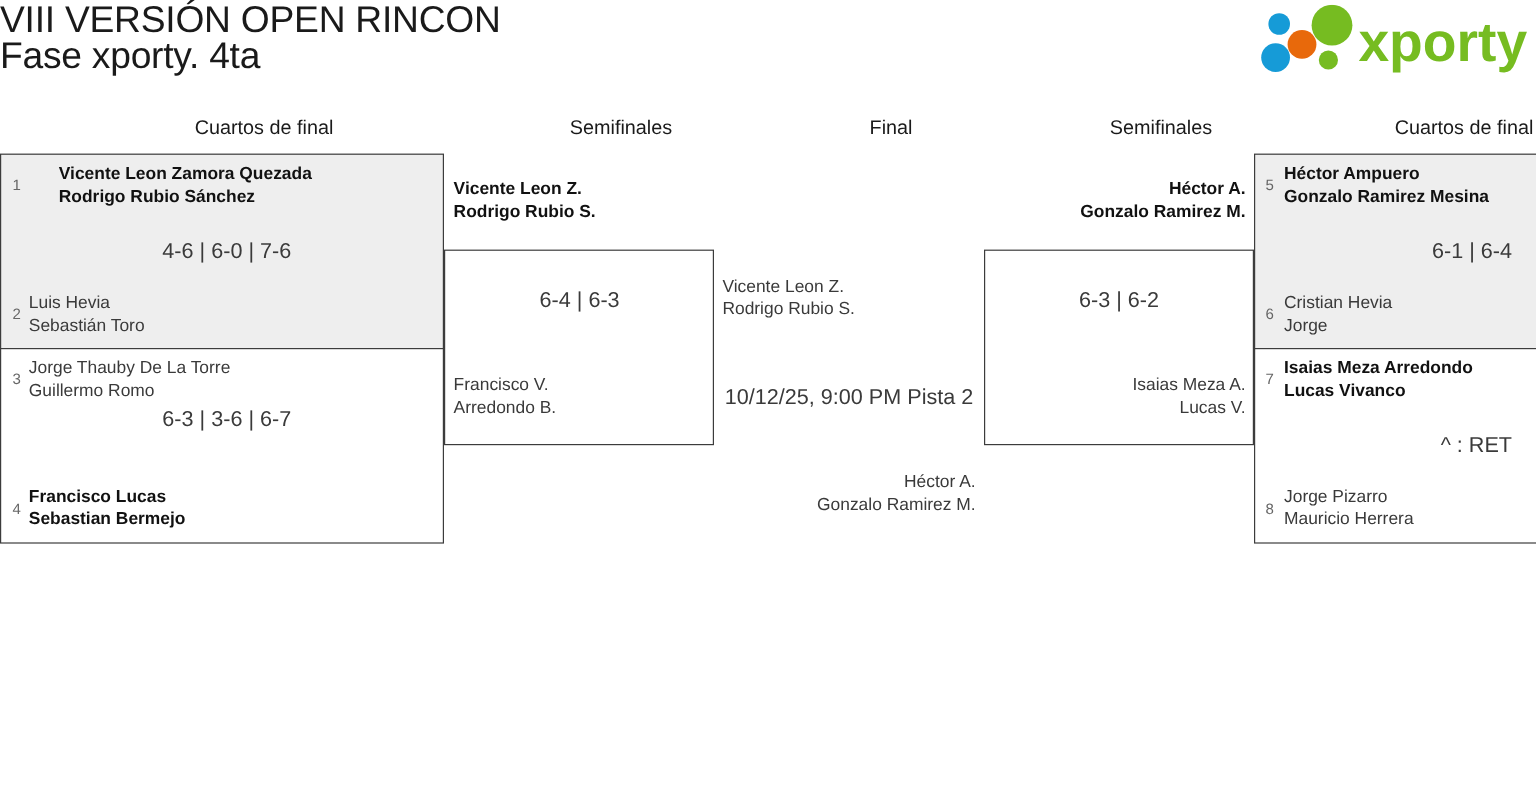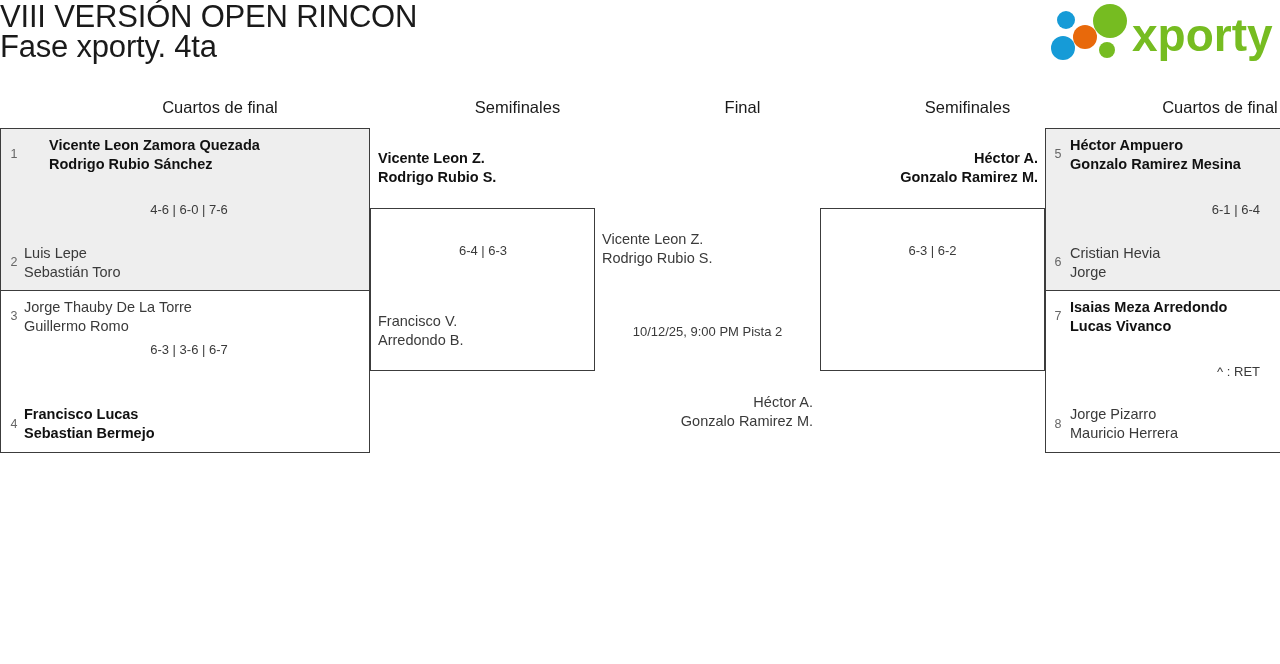--- a/index.html
+++ b/index.html
@@ -89,21 +89,21 @@
   .seed {
     position: absolute;
     font-size: 12.5px;
     line-height: 15px;
     color: #666666;
     white-space: nowrap;
   }
 
   .score {
     position: absolute;
-    font-size: 13px;
+    font-size: 18px;
     line-height: 19px;
     color: #3a3a3a;
     white-space: nowrap;
   }
 
   .ta-left  { text-align: left; }
   .ta-right { text-align: right; }
 </style>
 </head>
 <body>
@@ -139,21 +139,21 @@
 
   <div class="match-box shaded" style="left:0px; top:128px; width:370px; height:163px;"></div>
   <div class="seed" style="left:7px; top:147px; width:14px; text-align:center;">1</div>
   <div class="team winner ta-left" style="left:24px; top:136px; width:330px;margin-left:25px;">
     <span class="ln">Vicente Leon Zamora Quezada</span>
     <span class="ln">Rodrigo Rubio Sánchez</span>
   </div>
   <div class="score ta-center" style="left:24px; top:200px; width:330px; text-align:center;">4-6 | 6-0 | 7-6</div>
   <div class="seed" style="left:7px; top:255px; width:14px; text-align:center;">2</div>
   <div class="team ta-left" style="left:24px; top:244px; width:330px;">
-    <span class="ln">Luis Lepe</span>
+    <span class="ln">Luis Hevia</span>
     <span class="ln">Sebastián Toro</span>
   </div>
 
   <div class="match-box plain" style="left:0px; top:290px; width:370px; height:163px;"></div>
   <div class="seed" style="left:7px; top:309px; width:14px; text-align:center;">3</div>
   <div class="team ta-left" style="left:24px; top:298px; width:330px;">
     <span class="ln">Jorge Thauby De La Torre</span>
     <span class="ln">Guillermo Romo</span>
   </div>
   <div class="score" style="left:24px; top:340px; width:330px; text-align:center;">6-3 | 3-6 | 6-7</div>
@@ -183,20 +183,24 @@
     <span class="ln">Héctor A.</span>
     <span class="ln">Gonzalo Ramirez M.</span>
   </div>
 
   <div class="match-box plain" style="left:820px; top:208px; width:225px; height:163px;"></div>
   <div class="team winner ta-right" style="left:827px; top:149px; width:211px;">
     <span class="ln">Héctor A.</span>
     <span class="ln">Gonzalo Ramirez M.</span>
   </div>
   <div class="score" style="left:827px; top:241px; width:211px; text-align:center;">6-3 | 6-2</div>
+  <div class="team ta-right" style="left:827px; top:312px; width:211px;">
+    <span class="ln">Isaias Meza A.</span>
+    <span class="ln">Lucas V.</span>
+  </div>
 
   <div class="match-box shaded" style="left:1045px; top:128px; width:370px; height:163px;"></div>
   <div class="seed" style="left:1051px; top:147px; width:14px; text-align:center;">5</div>
   <div class="team winner ta-left" style="left:1070px; top:136px; width:330px;">
     <span class="ln">Héctor Ampuero</span>
     <span class="ln">Gonzalo Ramirez Mesina</span>
   </div>
   <div class="score ta-right" style="left:1060px; top:200px; width:200px;">6-1 | 6-4</div>
   <div class="seed" style="left:1051px; top:255px; width:14px; text-align:center;">6</div>
   <div class="team ta-left" style="left:1070px; top:244px; width:330px;">

